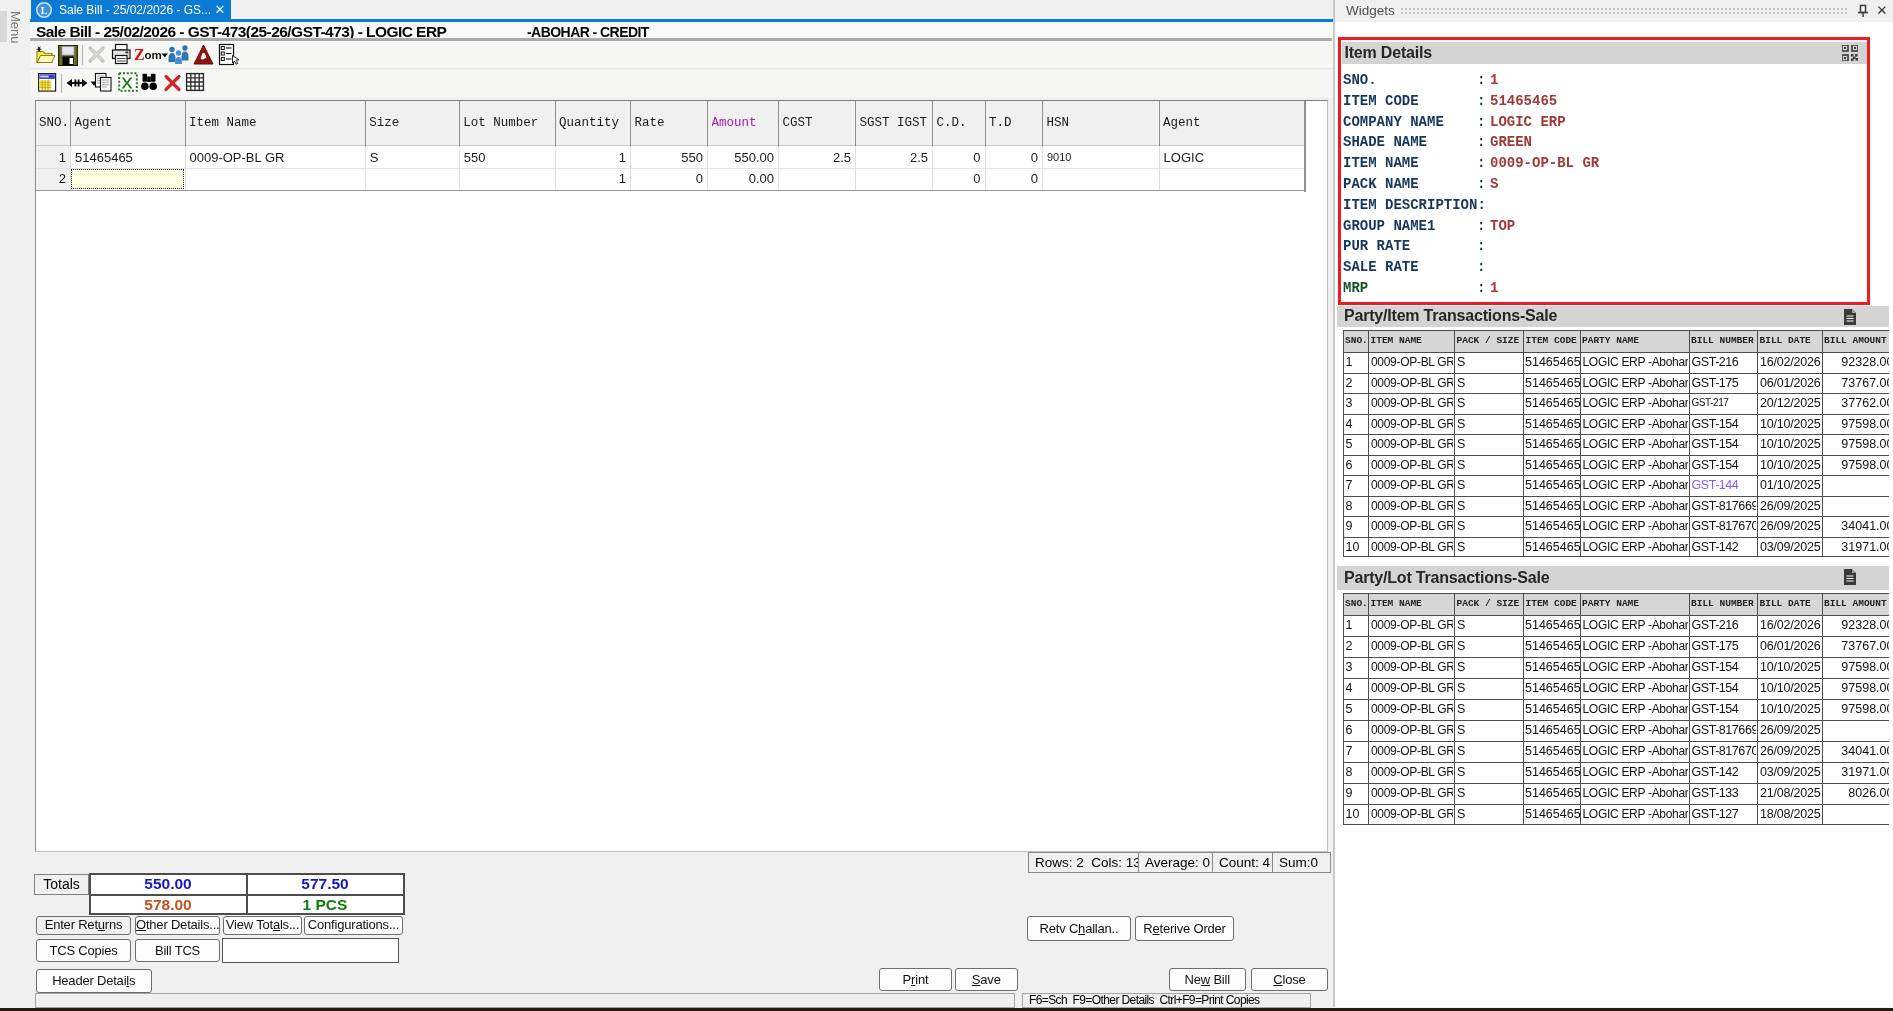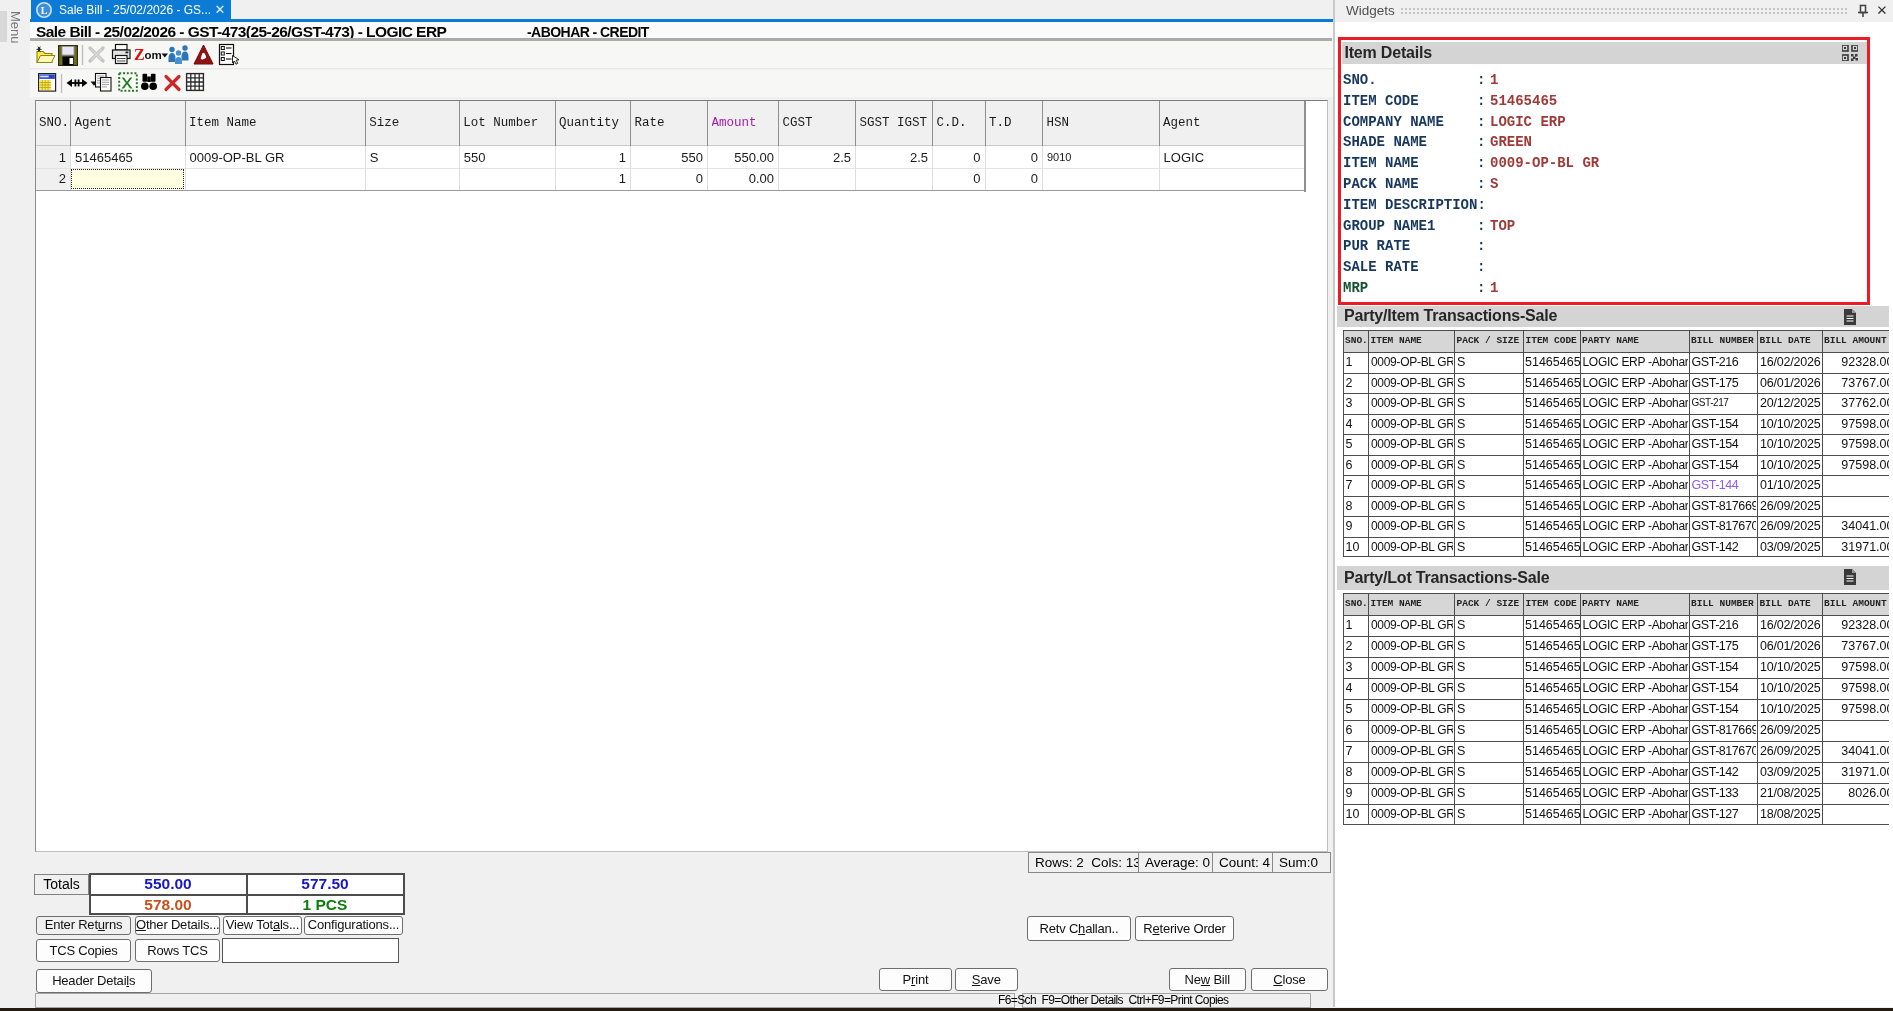--- a/index.html
+++ b/index.html
@@ -203,32 +203,32 @@
 <div class="a" style="left:89px;top:893.5px;width:315.5px;height:2px;background:#4d4d4d"></div>
 <div class="a" style="left:91px;top:875px;width:154px;height:18px;font-size:15.5px;font-weight:bold;color:#1616c8;text-align:center;line-height:18px">550.00</div>
 <div class="a" style="left:248px;top:875px;width:154px;height:18px;font-size:15.5px;font-weight:bold;color:#1616c8;text-align:center;line-height:18px">577.50</div>
 <div class="a" style="left:91px;top:895.5px;width:154px;height:18px;font-size:15.5px;font-weight:bold;color:#c4511d;text-align:center;line-height:18px">578.00</div>
 <div class="a" style="left:248px;top:895.5px;width:154px;height:18px;font-size:15.5px;font-weight:bold;color:#0e7d0e;text-align:center;line-height:18px">1 PCS</div>
 <div class="btn" style="left:36px;top:916px;width:95px;height:18.5px;line-height:16.5px;background:#f0f0f0">Enter Ret<u>u</u>rns</div>
 <div class="btn" style="left:135px;top:916px;width:85px;height:18.5px;line-height:16.5px"><u>O</u>ther Details...</div>
 <div class="btn" style="left:223px;top:916px;width:79px;height:18.5px;line-height:16.5px">View Tot<u>a</u>ls...</div>
 <div class="btn" style="left:304px;top:916px;width:99px;height:18.5px;line-height:16.5px">Confi<u>g</u>urations...</div>
 <div class="btn" style="left:36px;top:939px;width:95px;height:23px;line-height:21px">TCS Copies</div>
-<div class="btn" style="left:135px;top:939px;width:85px;height:23px;line-height:21px">Rows TCS</div>
+<div class="btn" style="left:135px;top:939px;width:85px;height:23px;line-height:21px">Bill TCS</div>
 <div class="a" style="left:222px;top:938px;width:177px;height:24.5px;background:#fff;border:1px solid #555"></div>
 <div class="btn" style="left:36px;top:969px;width:115.5px;height:23.5px;line-height:21.5px">Header Detai<u>l</u>s</div>
 <div class="btn" style="left:1027px;top:916px;width:104px;height:25px;line-height:23px">Retv C<u>h</u>allan..</div>
 <div class="btn" style="left:1135px;top:916px;width:99px;height:25px;line-height:23px">R<u>e</u>terive Order</div>
 <div class="btn" style="left:879px;top:968px;width:73px;height:23px;line-height:21px">P<u>r</u>int</div>
 <div class="btn" style="left:955px;top:968px;width:62.5px;height:23px;line-height:21px"><u>S</u>ave</div>
 <div class="btn" style="left:1169px;top:968px;width:76.5px;height:23px;line-height:21px">Ne<u>w</u> Bill</div>
 <div class="btn" style="left:1251px;top:968px;width:77px;height:23px;line-height:21px"><u>C</u>lose</div>
 <div class="a" style="left:35px;top:992.5px;width:980px;height:15px;background:#f0f0f0;border:1px solid #a5a5a5"></div>
 <div class="a" style="left:1022px;top:992.5px;width:289px;height:15px;background:#f0f0f0;border:1px solid #a5a5a5"></div>
-<div class="a" style="left:998px;top:992.5px;width:280px;height:15px;font-size:12px;letter-spacing:-0.6px;line-height:15.5px;color:#000;white-space:nowrap">F6=Sch&nbsp; F9=Other Details&nbsp; Ctrl+F9=Print Copies</div>
+<div class="a" style="left:1029px;top:992.5px;width:280px;height:15px;font-size:12px;letter-spacing:-0.6px;line-height:15.5px;color:#000;white-space:nowrap">F6=Sch&nbsp; F9=Other Details&nbsp; Ctrl+F9=Print Copies</div>
 <div class="a" style="left:0;top:1008px;width:1893px;height:3px;background:#241b13"></div>
 <div class="a" style="left:1333px;top:0;width:2px;height:1007px;background:#c9c9c9"></div>
 <div class="a" style="left:1335px;top:0;width:558px;height:1007px;background:#fff"></div>
 <div class="a" style="left:1335px;top:0;width:558px;height:22px;background:#f0f0f0"></div>
 <div class="a" style="left:1346px;top:3px;width:60px;height:16px;color:#4f4f4f;font-size:13.5px">Widgets</div>
 <div class="a" style="left:1400px;top:7px;width:447px;height:9px;background-image:radial-gradient(#c3c3c3 1px,transparent 1.1px);background-size:4px 4px"></div>
 <svg class="a" style="left:1856px;top:4px" width="14" height="14" viewBox="0 0 14 14">
     <g stroke="#444" stroke-width="1.6" fill="none">
       <rect x="4.5" y="1.5" width="5" height="7" fill="#fff"></rect>
       <line x1="2" y1="8.5" x2="12" y2="8.5"></line>

